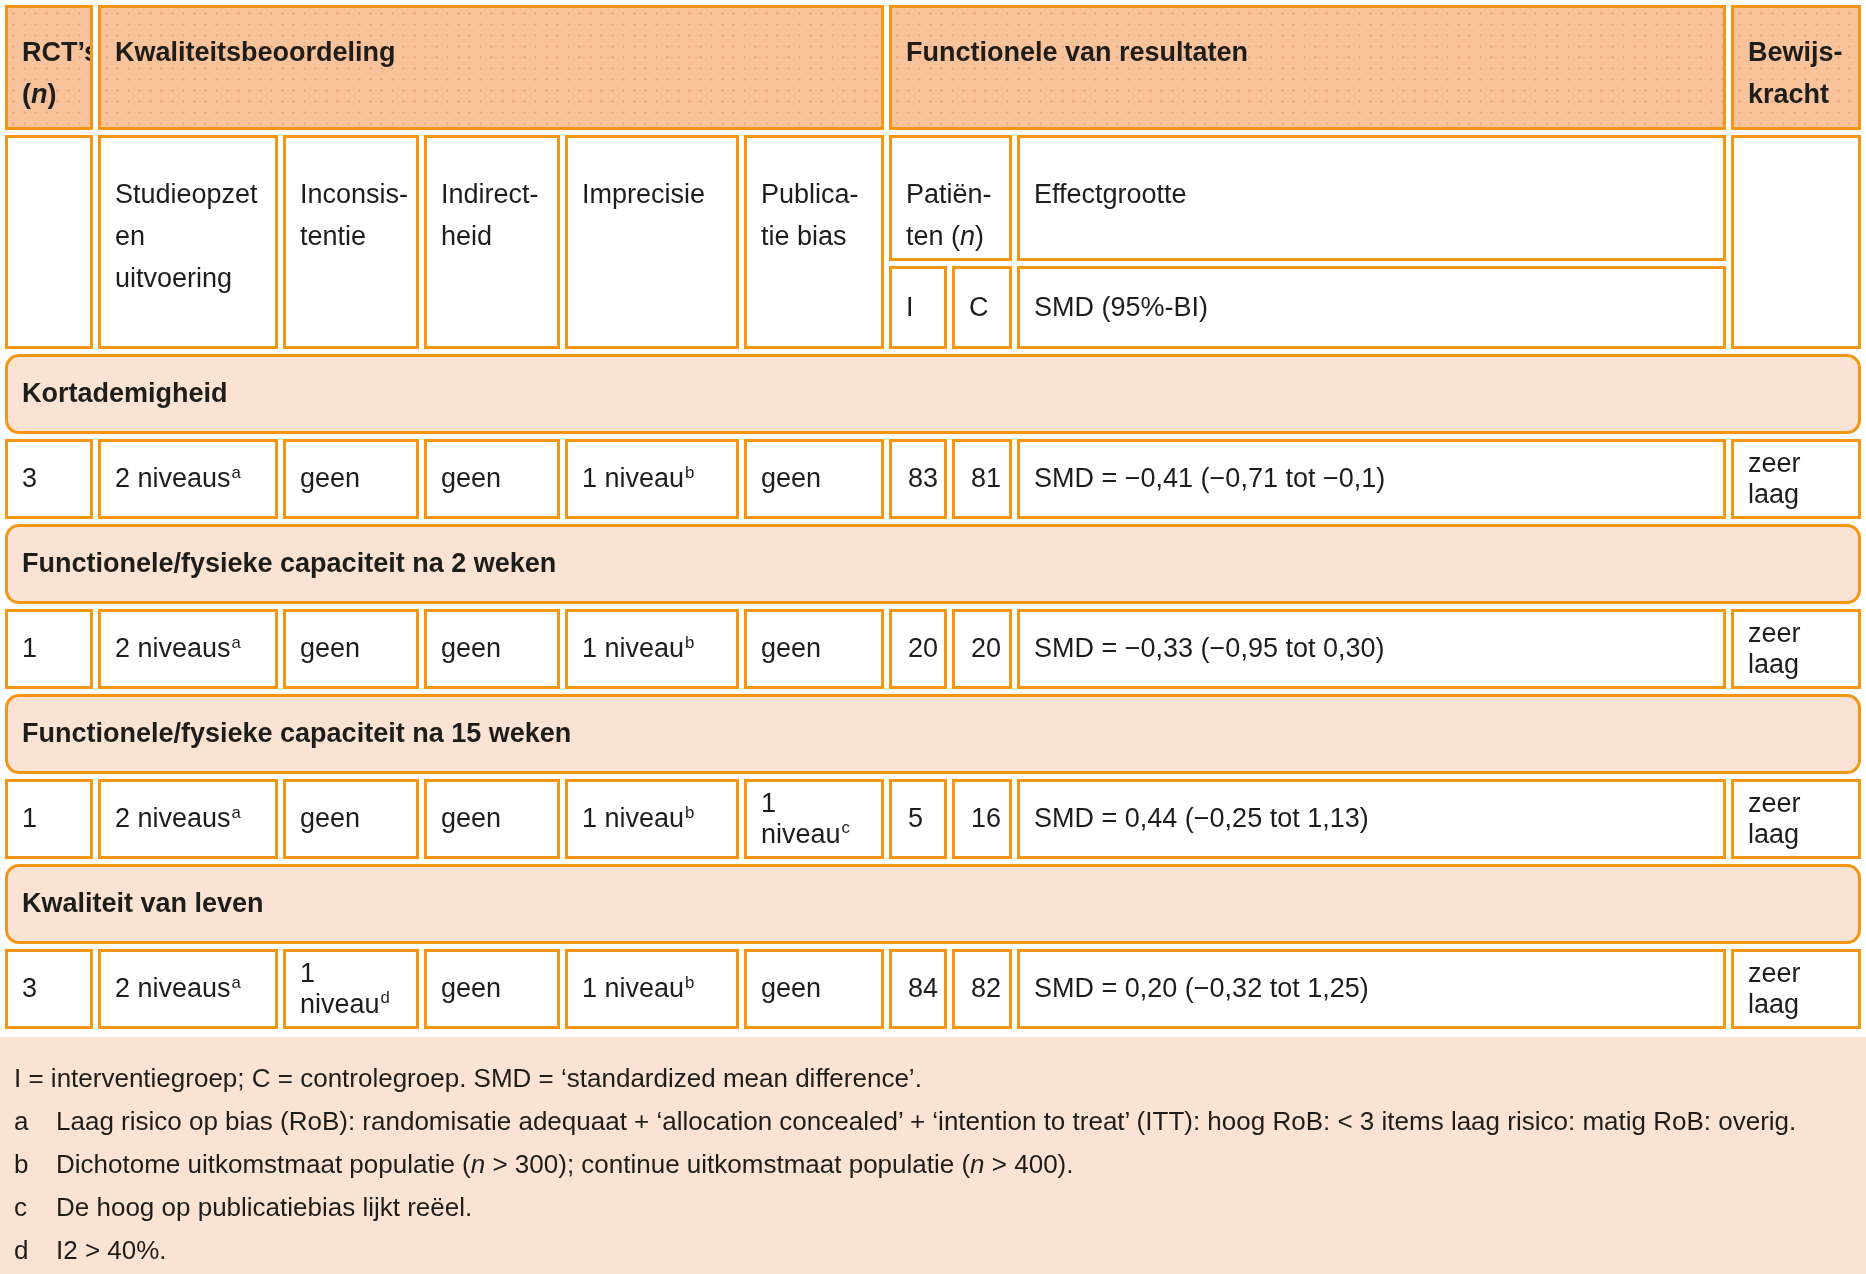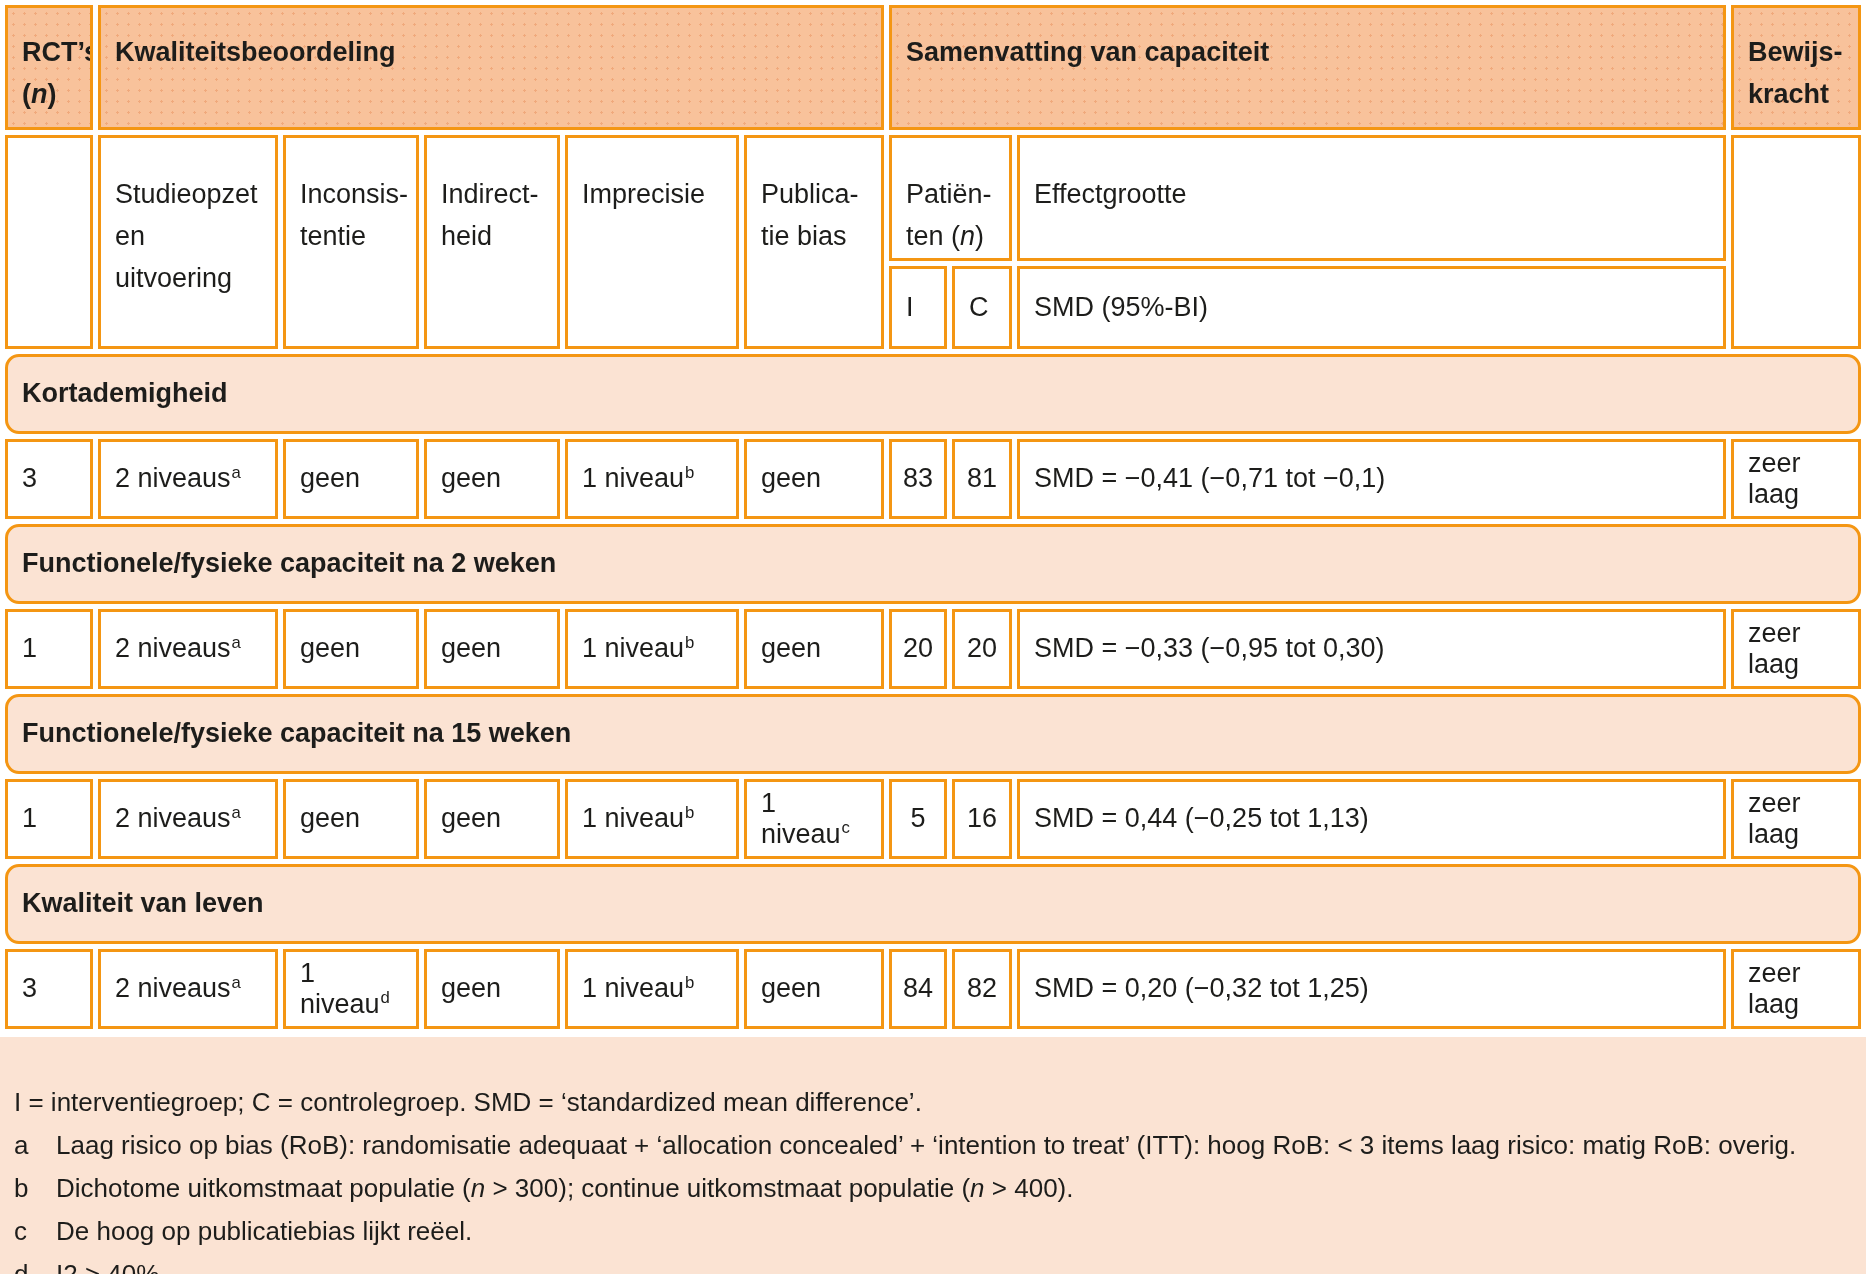--- a/index.html
+++ b/index.html
@@ -49,41 +49,41 @@
   td.sub{
     vertical-align:top;
     padding-top:36px;
     line-height:1.55;
   }
   td.band{
     background:var(--band-fill);
     font-weight:bold;
     border-radius:14px;
   }
-  td.center{text-align:center;padding:0 4px;}
+  td.center{text-align:left;padding:0 16px;}
   sup{
     font-size:62%;
     vertical-align:baseline;
     position:relative;
     top:-0.55em;
     margin-left:1px;
   }
   i{font-style:italic;}
   .footnotes{
     background:var(--band-fill);
     margin-top:3px;
     padding:20px 14px 22px 14px;
   }
   .fn-line{
     font-size:26px;
     line-height:43px;
     display:grid;
     grid-template-columns:42px 1fr;
   }
-  .fn-line.intro{grid-template-columns:1fr;margin-top:24px;}
+  .fn-line.intro{grid-template-columns:1fr;}
 </style>
 </head>
 <body>
 
 <table class="grade">
   <colgroup>
     <col style="width:88px">
       <col style="width:180px">
       <col style="width:136px">
       <col style="width:136px">
@@ -95,21 +95,21 @@
       <col style="width:130px">
   </colgroup>
 
   <tbody>
       <tr class="r1">
     <td class="group">
       <div>RCT’s</div>
       <div><span>(</span><i>n</i><span>)</span></div>
     </td>
     <td class="group" colspan="5">Kwaliteitsbeoordeling</td>
-    <td class="group" colspan="3">Samenvatting van capaciteit</td>
+    <td class="group" colspan="3">Functionele van resultaten</td>
     <td class="group">
       <div>Bewijs-</div>
       <div>kracht</div>
     </td>
   </tr>
 
   <tr class="r2">
     <td rowspan="2"></td>
     <td class="sub" rowspan="2">
       <div>Studieopzet</div>

